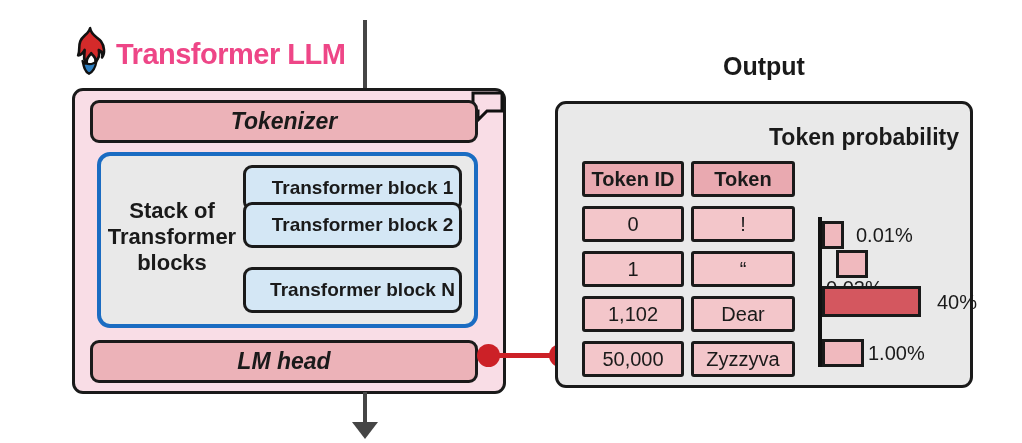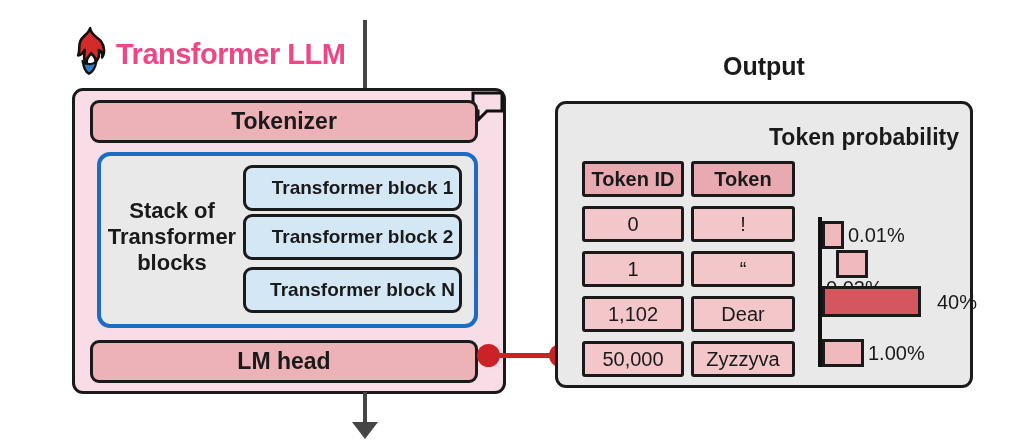--- a/index.html
+++ b/index.html
@@ -29,27 +29,27 @@
   .flame{left:66px;top:26px;width:46px;height:50px;}
 
   
   .vline-top{left:363px;top:20px;width:4px;height:70px;background:var(--arrow_gray);}
   .vline-bottom{left:363px;top:392px;width:4px;height:33px;background:var(--arrow_gray);}
   .arrowhead-down{left:352px;top:422px;width:0;height:0;border-left:13px solid transparent;border-right:13px solid transparent;border-top:17px solid var(--arrow_gray);}
 
   
   .llm-container{left:72px;top:88px;width:434px;height:306px;background:var(--container_pink);border:3px solid var(--ink);border-radius:11px;}
   .speech-bubble{left:469px;top:90px;width:38px;height:33px;}
-  .rose-bar{left:90px;width:388px;height:43px;background:var(--box_rose);border:3px solid var(--ink);border-radius:9px;display:flex;align-items:center;justify-content:center;font-size:23px;font-weight:700;}
+  .rose-bar{left:90px;width:388px;height:43px;background:var(--box_rose);border:3px solid var(--ink);border-radius:9px;display:flex;align-items:center;justify-content:center;font-size:23px;font-weight:700;font-style:italic;}
   .tokenizer{top:100px;}
   .lm-head{top:340px;}
   .stack-box{left:97px;top:152px;width:381px;height:176px;background:var(--panel_gray);border:4px solid var(--stack_border_blue);border-radius:13px;}
   .stack-label{left:101px;top:198px;width:142px;text-align:center;font-size:22px;font-weight:700;line-height:1.18;}
   .tblock{left:243px;width:219px;height:46px;background:var(--block_blue);border:3px solid var(--ink);border-radius:9px;display:flex;align-items:center;justify-content:center;font-size:19px;font-weight:700;padding-left:20px;}
-  .tblock1{top:165px;} .tblock2{top:214px;} .tblockN{top:267px;}
+  .tblock1{top:165px;} .tblock2{top:202px;} .tblockN{top:267px;}
 
   
   .red-line{left:487px;top:353px;width:75px;height:5px;background:var(--connector_red);}
   .red-dot{width:23px;height:23px;border-radius:50%;background:var(--connector_red);top:344px;}
   .red-dot.left{left:477px;} .red-dot.right{left:549px;}
 
   
   .output-title{left:555px;top:52px;width:418px;text-align:center;font-size:25px;font-weight:700;}
   .output-panel{left:555px;top:101px;width:418px;height:287px;background:var(--panel_gray);border:3px solid var(--ink);border-radius:11px;}
   .panel-title{left:555px;top:110px;width:404px;text-align:right;font-size:23px;font-weight:700;margin-top:14px;}
@@ -125,21 +125,21 @@
     <div class="cell">1,102</div>
     <div class="cell">Dear</div>
     <div class="cell">50,000</div>
     <div class="cell">Zyzzyva</div>
   </div>
 
   <div class="abs bar-axis"></div>
 
   <div class="abs bar-row" style="left:822px;top:221px;">
     <div class="bar" style="width:16px;"></div>
-    <div class="bar-label" style="margin-left:4px;">0.01%</div>
+    <div class="bar-label" style="margin-left:12px;">0.01%</div>
   </div>
   <div class="abs bar-row" style="left:822px;top:250px;flex-direction:column;">
     <div class="bar" style="width:26px;"></div>
     <div class="bar-label" style="margin-left:4px;">0.03%</div>
   </div>
   <div class="abs bar-row" style="left:822px;top:286px;">
     <div class="bar strong" style="width:93px;height:25px;"></div>
     <div class="bar-label" style="margin-left:16px;">40%</div>
   </div>
   <div class="abs bar-row" style="left:822px;top:339px;">

